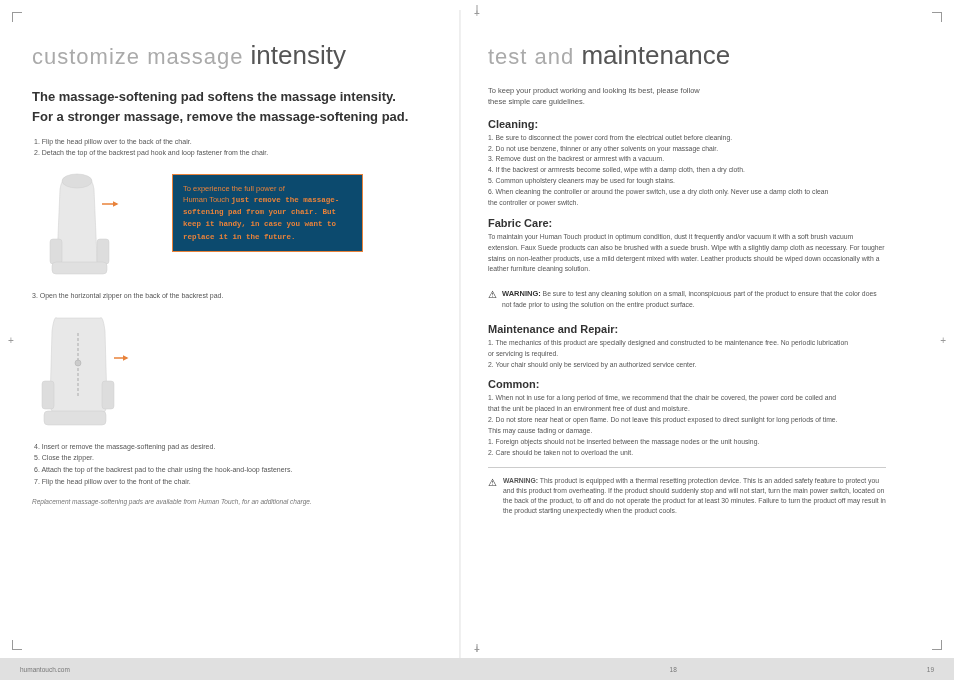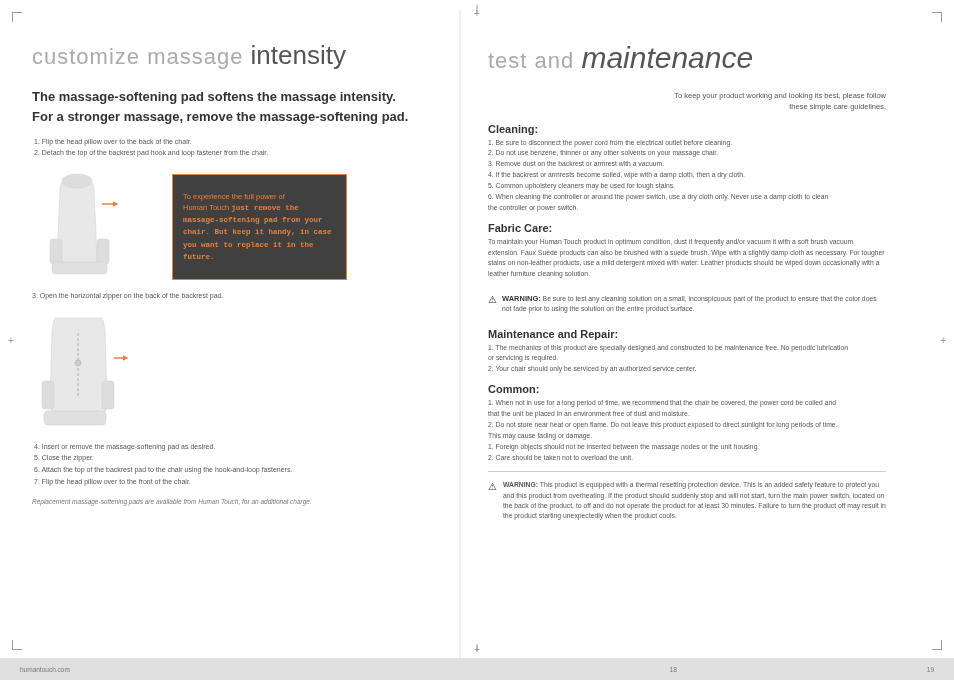--- a/index.html
+++ b/index.html
@@ -111,27 +111,27 @@
 
     .chair-illustration {
       width: 120px;
       height: 115px;
       position: relative;
       flex-shrink: 0;
     }
 
     
     .callout-box {
-      background: #404040;
+      background: #0c4a6e;
       border: 1px solid #e8823a;
-      padding: 16px 10px;
+      padding: 8px 10px;
       font-size: 7px;
       color: #e8823a;
       line-height: 1.5;
-      width: 175px;
+      width: 191px;
       margin-left: 10px;
       margin-top: 5px;
     }
     .callout-box .callout-title {
       font-size: 7.5px;
       font-weight: normal;
       color: #e8823a;
       line-height: 1.5;
     }
     .callout-box .callout-title strong {
@@ -182,33 +182,31 @@
 
     .right-panel h1 {
       font-size: 22px;
       font-weight: 300;
       color: #aaa;
       letter-spacing: 1px;
       margin-bottom: 14px;
       line-height: 1.2;
     }
     .right-panel h1 strong {
-      font-size: 30px;
+      font-size: 26px;
       font-weight: 400;
       color: #555;
       letter-spacing: 0;
-      font-style: italic;
     }
 
     .intro-care {
       font-size: 7.5px;
       color: #555;
       line-height: 1.5;
       margin-bottom: 10px;
-      text-align: right;
     }
 
     .section-title {
       font-size: 11px;
       font-weight: bold;
       color: #333;
       margin: 8px 0 3px 0;
     }
 
     .section-content {

